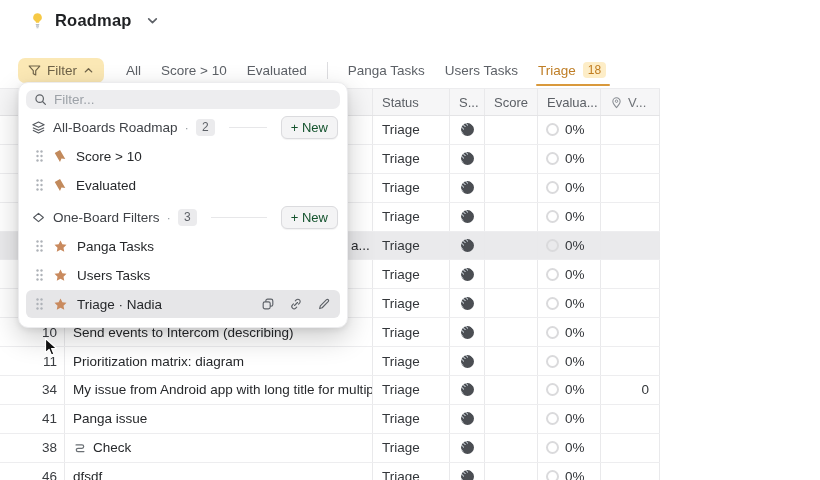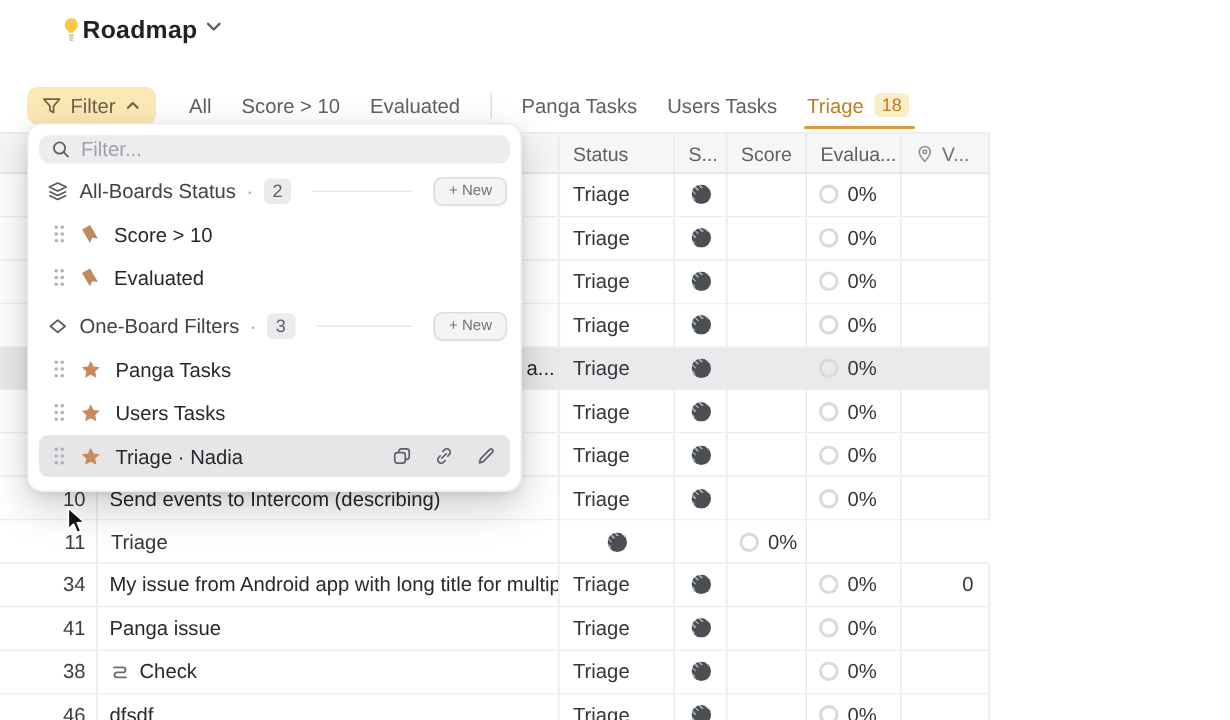--- a/index.html
+++ b/index.html
@@ -4,21 +4,21 @@
 <style>
   * { margin:0; padding:0; box-sizing:border-box; }
   html,body { width:820px; height:480px; }
   body {
     position:relative; overflow:hidden; background:#ffffff;
     font-family:"Liberation Sans", sans-serif; color:#26282b;
   }
   svg { display:block; }
 
   
-  .page-header { position:absolute; top:11px; left:40px; display:flex; }
+  .page-header { position:absolute; top:11px; left:30px; display:flex; align-items:center; gap:10px; }
   .page-title { font-size:16.5px; font-weight:bold; color:#1f2124; letter-spacing:.2px; }
   .title-chevron { color:#5d6167; margin-left:4px; }
 
   
   .toolbar { position:absolute; top:57px; left:18px; right:0; height:26px; display:flex; align-items:center; }
   .filter-btn {
     display:flex; align-items:center; gap:6px; background:#fbe8b5; color:#6e6248;
     border:none; border-radius:7px; padding:5px 10px; font-size:13.5px; cursor:pointer;
     font-family:inherit;
   }
@@ -65,21 +65,21 @@
   .search input { flex:1; border:none; outline:none; background:transparent; font-size:13.5px; font-family:inherit; color:#26282b; }
   .search input::placeholder { color:#9da2a8; }
   .sec-head { height:27px; display:flex; align-items:center; gap:7px; padding:0 3px 0 6px; margin-top:5px; }
   .sec-ic { color:#54585e; display:flex; }
   .sec-title { font-size:13.5px; color:#3f4247; }
   .sec-dot { color:#9aa0a6; font-size:13px; }
   .sec-count { background:#ebebed; color:#5d6167; font-size:12px; line-height:17px; padding:0 6px; border-radius:4px; }
   .sec-line { flex:1; height:1px; background:#e7e7e9; margin:0 7px; }
   .new-btn {
     display:flex; align-items:center; gap:4px; background:#f4f4f5; border:1px solid #dbdbde;
-    border-radius:6px; padding:3px 9px; font-size:10px; color:#737373; cursor:pointer;
+    border-radius:6px; padding:3px 9px; font-size:13px; color:#14532d; cursor:pointer;
     box-shadow:0 1px 1px rgba(0,0,0,.05); font-family:inherit; white-space:nowrap;
   }
   .item { height:28px; display:flex; align-items:center; gap:9px; padding-left:9px; border-radius:6px; margin:1px 1px; cursor:pointer; }
   .item.selected { background:#e6e6e8; }
   .drag { color:#aeb2b8; display:flex; width:9px; }
   .it-ic { display:flex; }
   .it-label { font-size:13.5px; color:#26282b; white-space:nowrap; }
   .item-actions { margin-left:auto; display:flex; gap:14px; padding-right:9px; color:#5d6167; }
   .item-actions span { display:flex; cursor:pointer; }
 
@@ -284,20 +284,23 @@
         </div>
         <div class="c-score"></div>
         <div class="c-eval">
           <span class="ring"></span>
           <span>0%</span>
         </div>
         <div class="c-v"></div>
       </div>
       <div class="t-grid t-row">
         <div class="c-id">11</div>
+        <div class="c-name">
+          <span>Prioritization matrix: diagram</span>
+        </div>
         <div class="c-status">Triage</div>
         <div class="c-s">
           <span class="s-dot"></span>
         </div>
         <div class="c-score"></div>
         <div class="c-eval">
           <span class="ring"></span>
           <span>0%</span>
         </div>
         <div class="c-v"></div>
@@ -387,21 +390,21 @@
 
   <div>
     <div class="sec-head">
       <span class="sec-ic">
         <svg width="15" height="15" viewBox="0 0 16 16">
             <path d="M8 2.2l6 2.8-6 2.8-6-2.8z" fill="none" stroke="currentColor" stroke-width="1.2" stroke-linejoin="round"></path>
             <path d="M2 8.2l6 2.8 6-2.8" fill="none" stroke="currentColor" stroke-width="1.2" stroke-linejoin="round"></path>
             <path d="M2 11l6 2.8 6-2.8" fill="none" stroke="currentColor" stroke-width="1.2" stroke-linejoin="round"></path>
           </svg>
       </span>
-      <span class="sec-title">All-Boards Status</span>
+      <span class="sec-title">All-Boards Roadmap</span>
       <span class="sec-dot">·</span>
       <span class="sec-count">2</span>
       <span class="sec-line"></span>
       <button class="new-btn">+ New</button>
     </div>
     <div class="sec-items">
         <div class="item">
           <span class="drag">
             <svg width="9" height="14" viewBox="0 0 9 14">
               <g fill="#aeb2b8">

